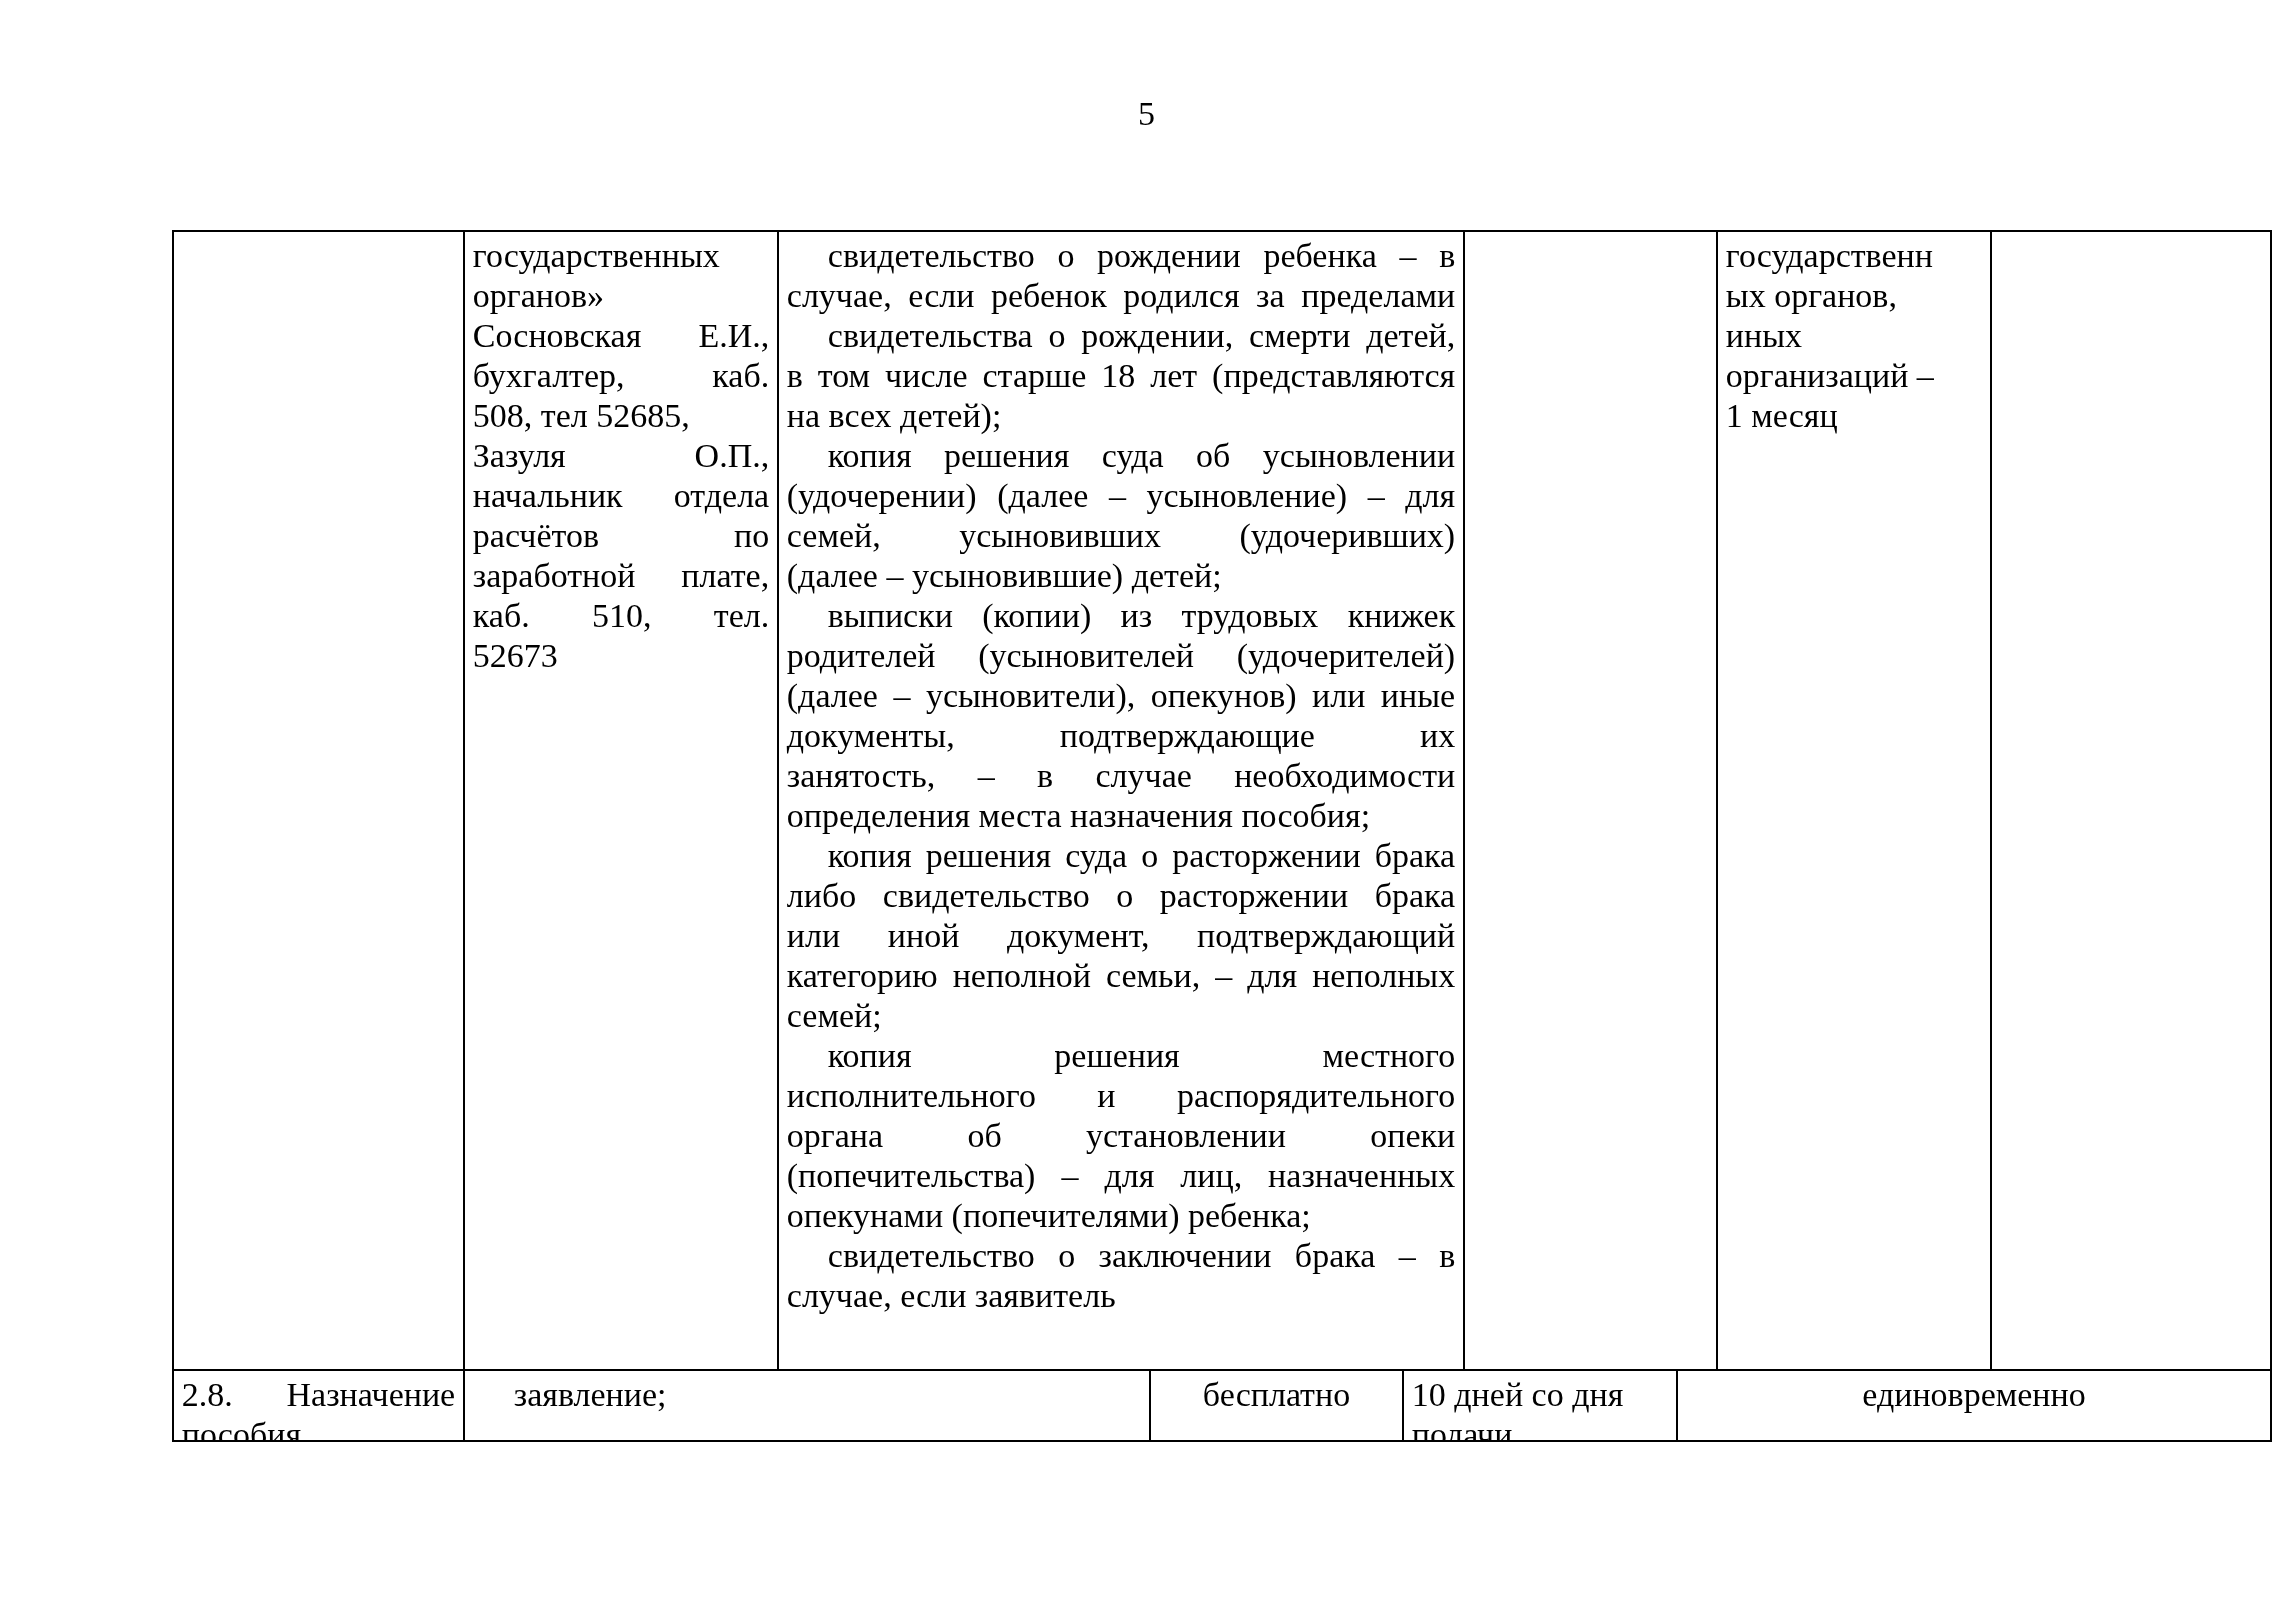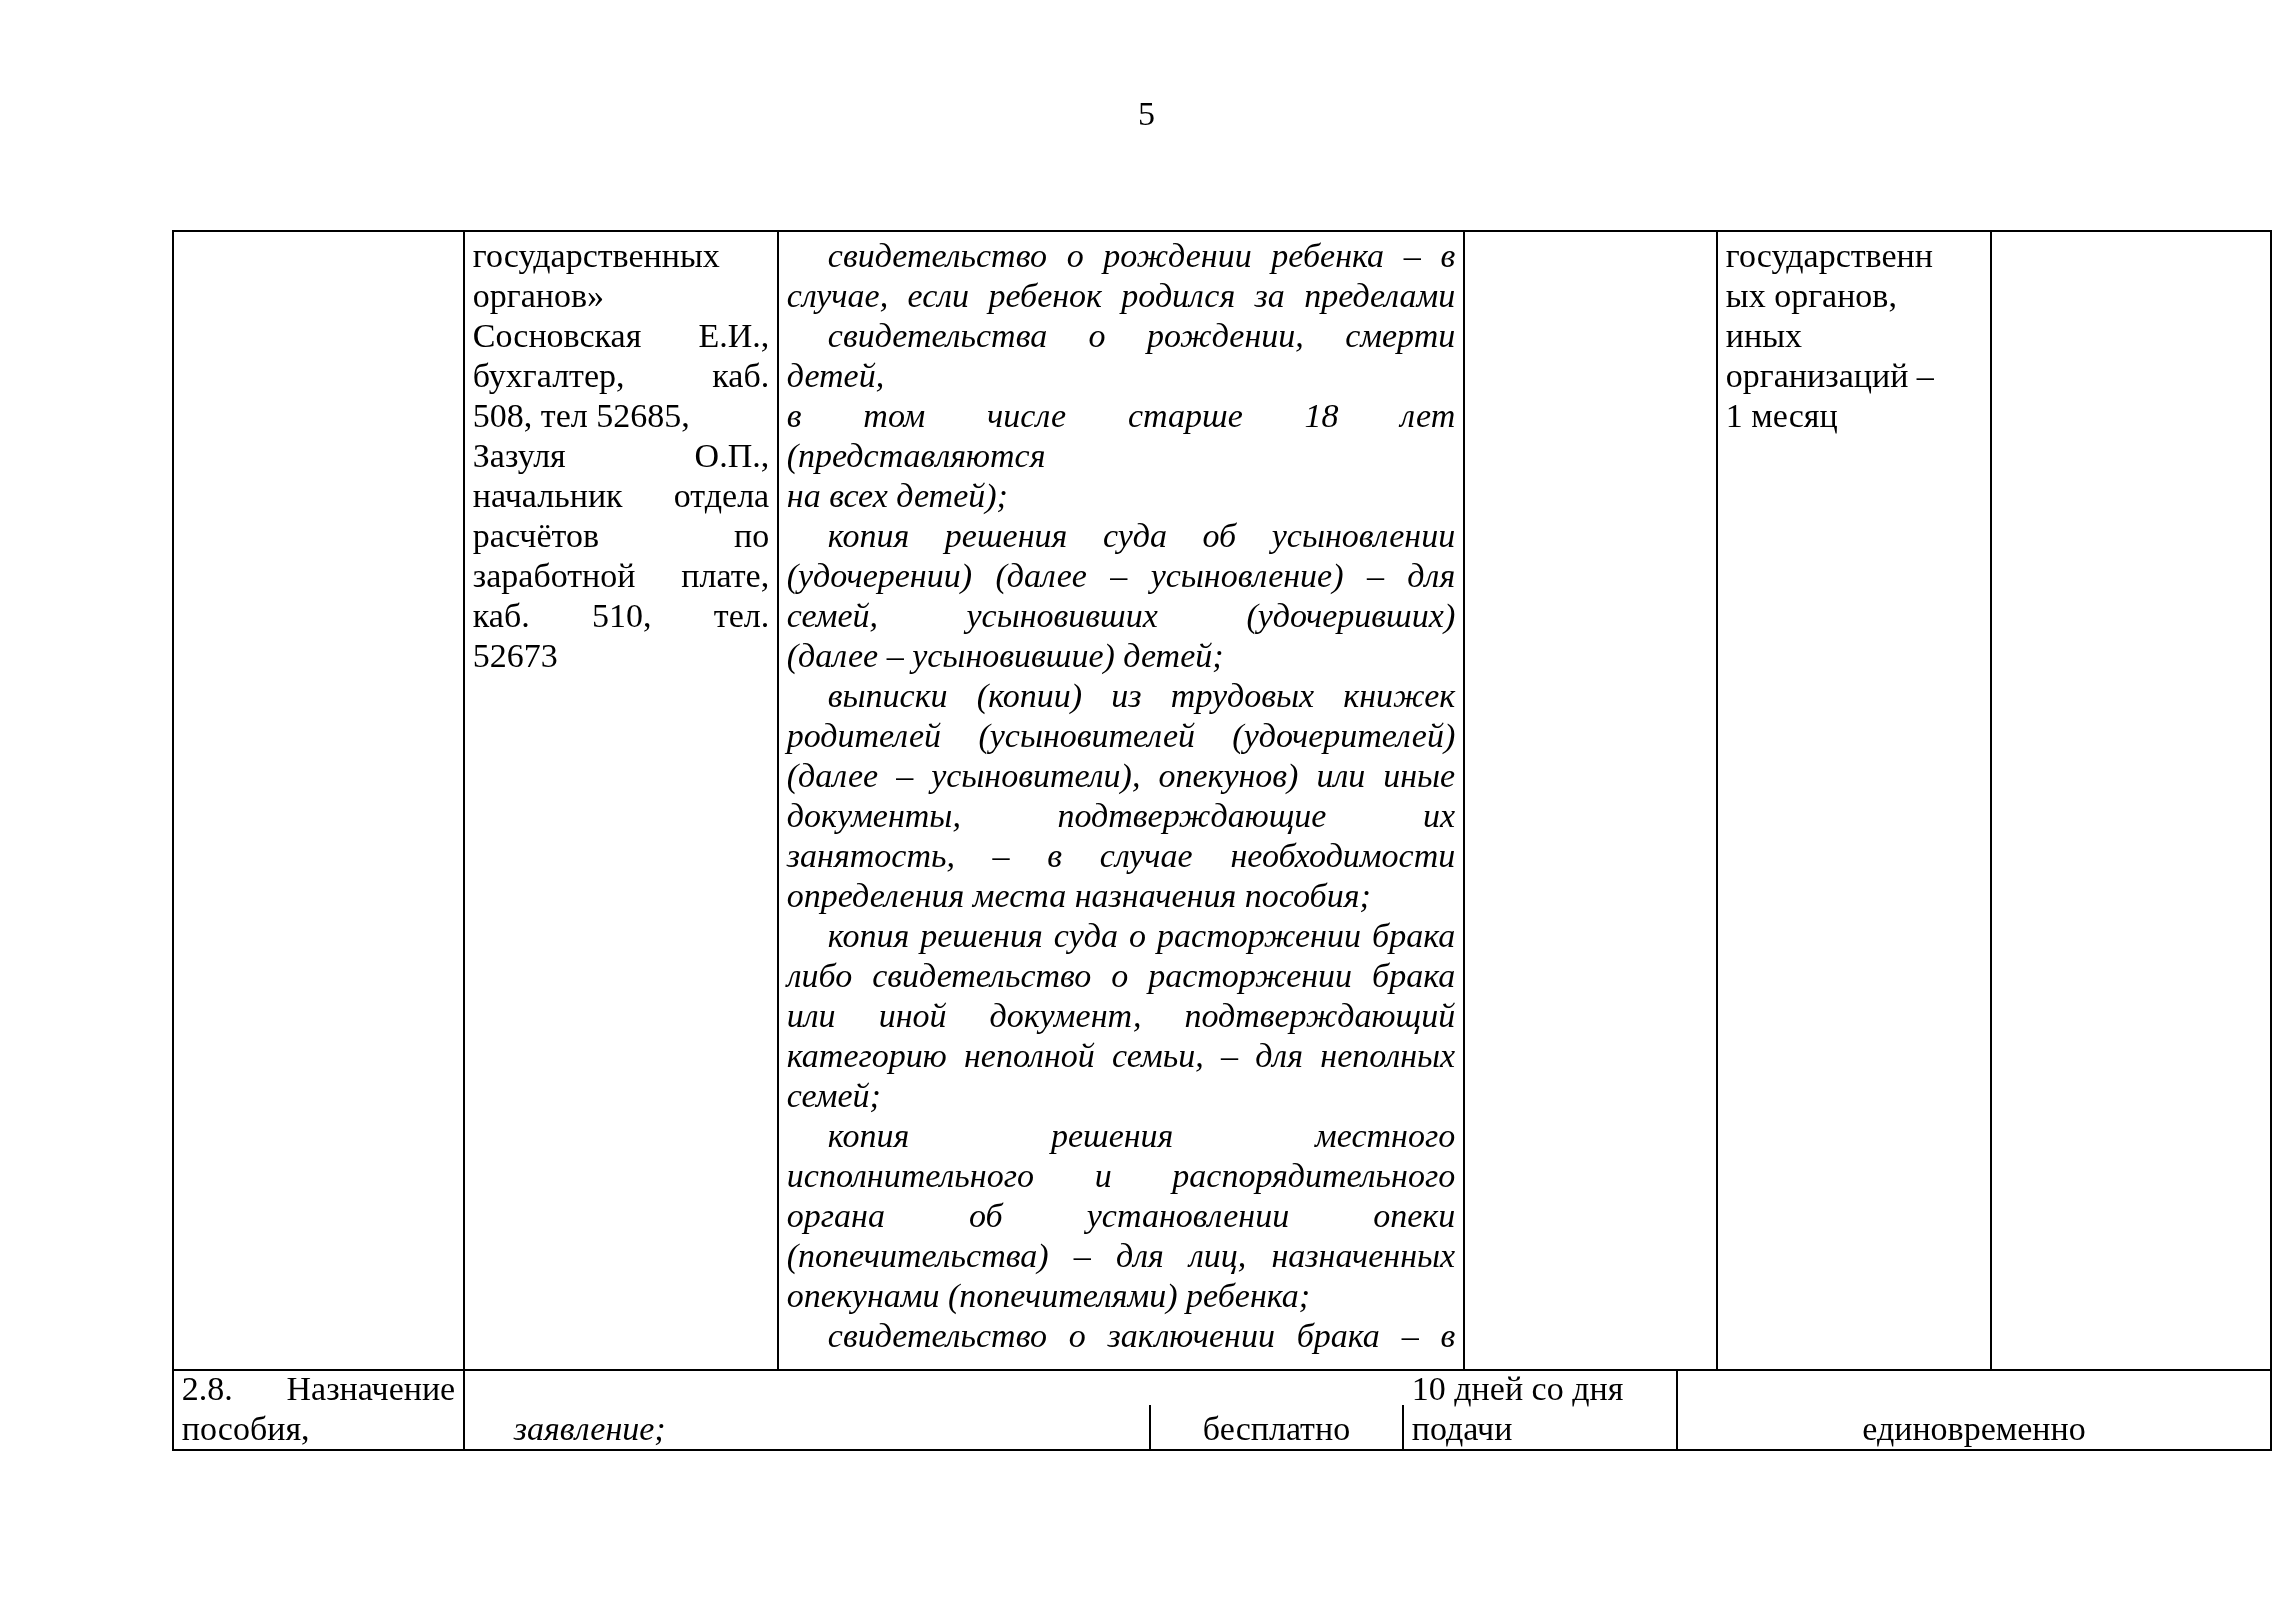--- a/index.html
+++ b/index.html
@@ -37,32 +37,32 @@
   }
   .trow {
     display: flex;
     flex-direction: row;
     overflow: hidden;
   }
   .trow:not(:last-child) {
     border-bottom: 2px solid #000000;
   }
   .trow.r0 { height: 1137px; }
-  .trow.r1 { height: 78px; align-items: flex-end; }
+  .trow.r1 { height: 69px; }
   .tcell {
     box-sizing: border-box;
     padding: 3.9px 7.8px 0 7.8px;
     overflow: hidden;
   }
   .tcell:not(:last-child) {
     border-right: 2px solid #000000;
   }
   .tcell.c0 { width: 291px; }
   .tcell.c1 { width: 314px; }
-  .tcell.c2 { width: 686px; font-style: italic; }
+  .tcell.c2 { width: 686px; }
   .tcell.c3 { width: 253px; }
   .tcell.c4 { width: 274px; }
   .tcell.c5 { flex: 1; }
   .tline {
     line-height: 40px;
     min-height: 40px;
     text-align: left;
   }
   .tline.just {
     text-align: justify;

